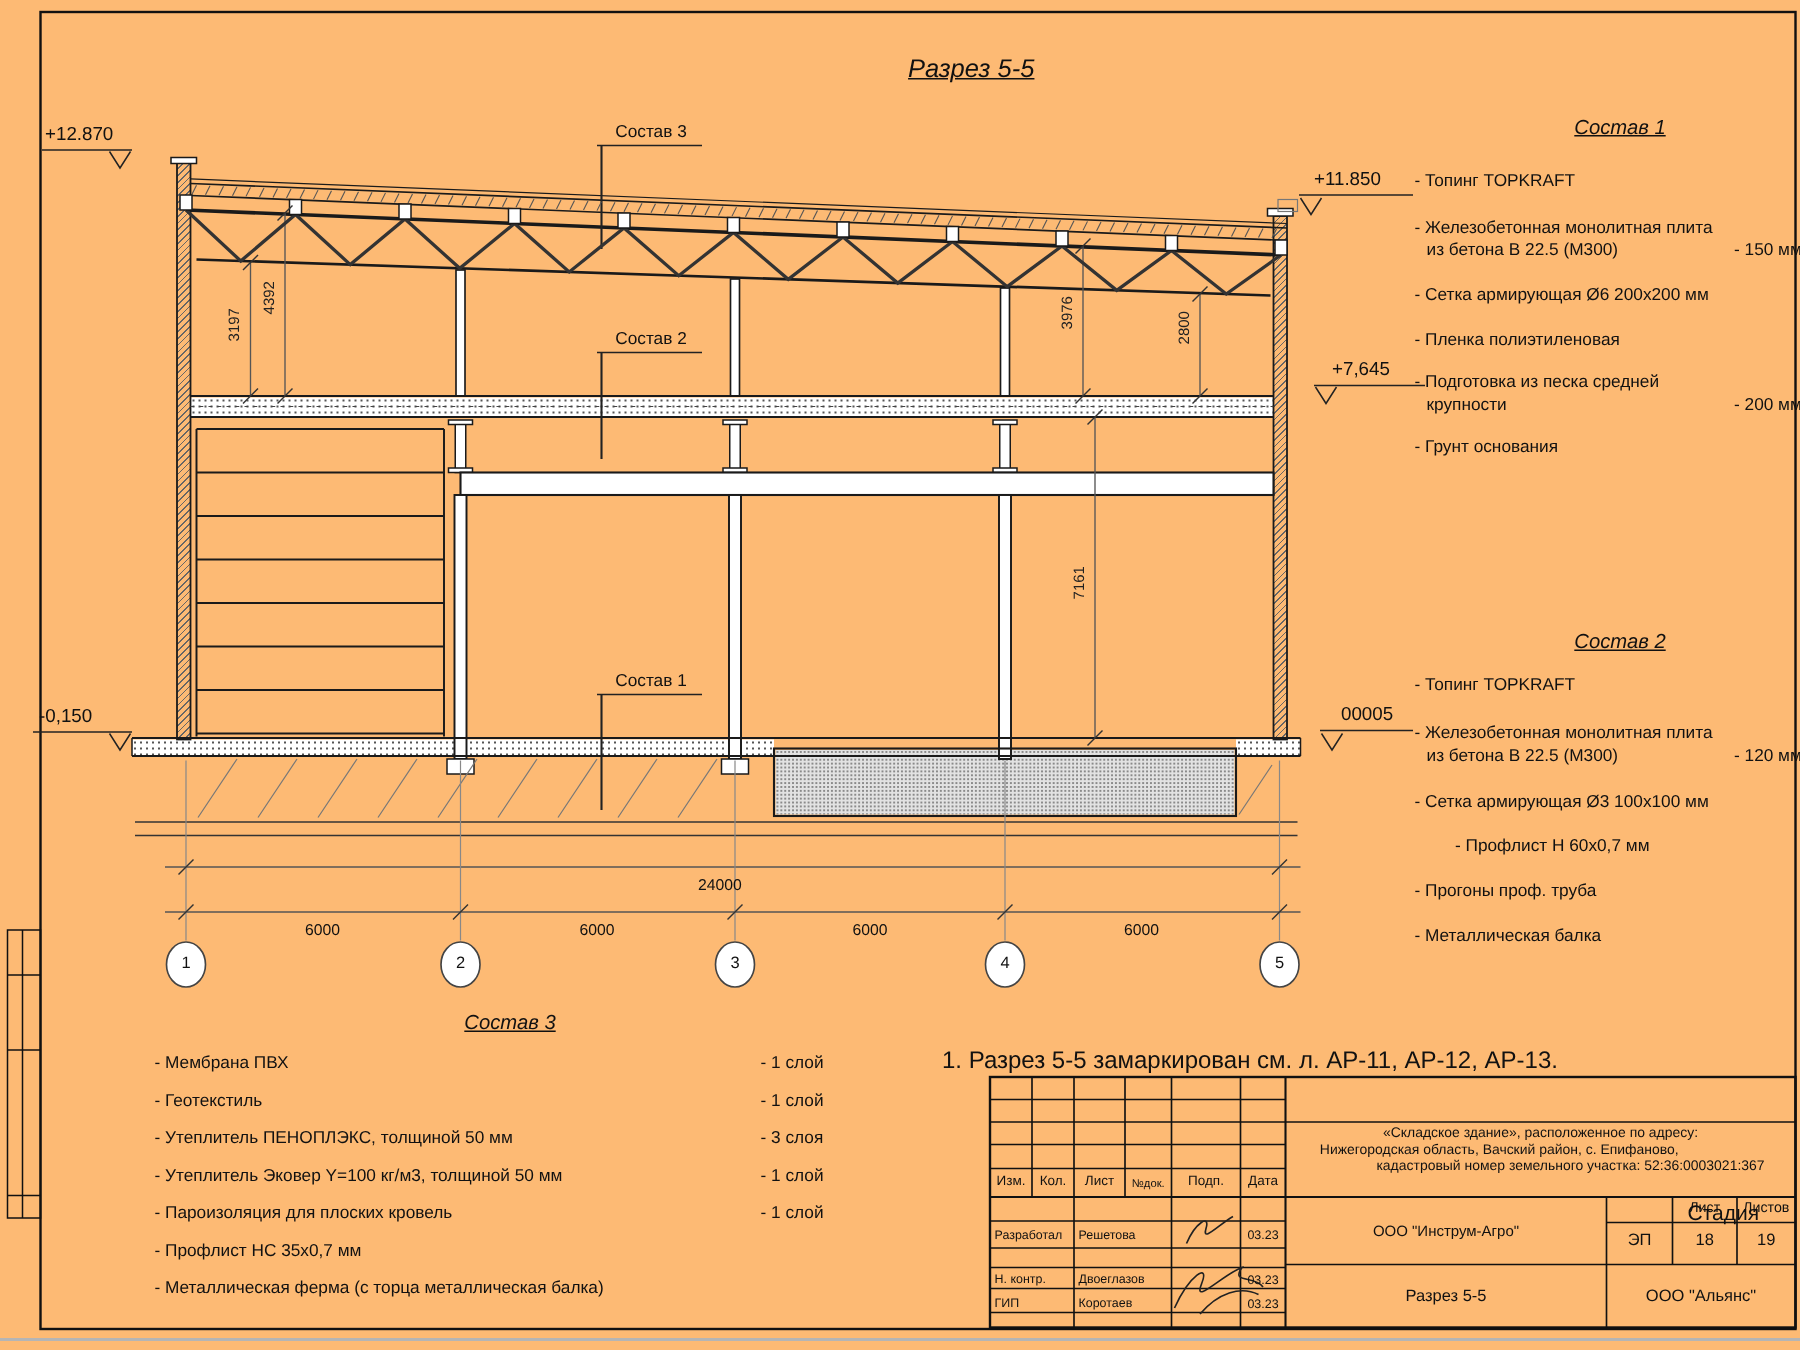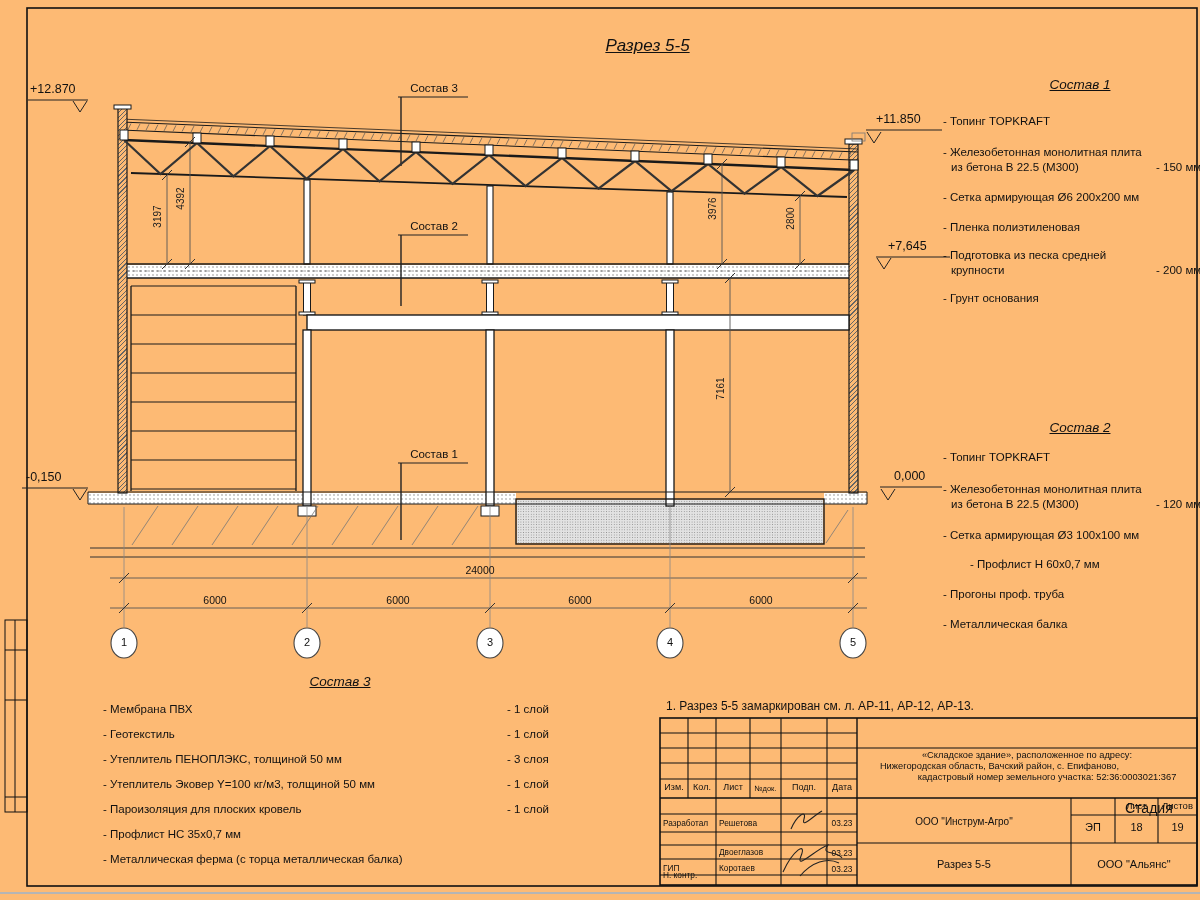--- a/index.html
+++ b/index.html
@@ -5,21 +5,21 @@
   html,body{margin:0;padding:0;background:#fff;}
   .sheet{position:relative;width:1200px;height:900px;background:#fdba74;overflow:hidden;
          font-family:"Liberation Sans",sans-serif;color:#111;}
   .t{position:absolute;white-space:nowrap;color:#111;}
   .li{font-size:11.5px;}
   .note{font-size:11.5px;}
   .ltitle{font-size:13.5px;font-style:italic;text-decoration:underline;text-align:center;}
   .main-title{font-size:17px;font-style:italic;text-decoration:underline;text-align:center;}
   .elev{font-size:12.5px;text-align:right;}
   .vdim{width:60px;text-align:center;font-size:10px;color:#222;transform:rotate(-90deg);}
-  .hdim{font-size:10.5px;text-align:center;}
+  .hdim{font-size:10.5px;text-align:center;margin-top:20px;}
   .bub{width:30px;text-align:center;font-size:11px;}
   .stamp{font-size:8.3px;}
   .stampc{text-align:center;}
   .hatchwall{position:absolute;background:
      repeating-linear-gradient(135deg,#666 0,#666 .8px,transparent .8px,transparent 3.2px);}
   .stipple{position:absolute;background-image:radial-gradient(#555 .6px,transparent .75px);
      background-size:4px 4px;background-color:#fff;}
   .dense{position:absolute;background-image:radial-gradient(#8a8a8a .6px,transparent .8px);
      background-size:2.6px 2.6px;background-color:#e2e2e2;}
   svg{position:absolute;left:0;top:0;}
@@ -317,21 +317,21 @@
       <polyline points="73,489 80,500 87,489" fill="none" stroke="#222" stroke-width="1"></polyline>
       <polyline points="881,489 888,500 895,489" fill="none" stroke="#222" stroke-width="1"></polyline>
     </svg>
 
   <div class="t main-title" style="left:560px;top:36px;width:175px;">Разрез 5-5</div>
 
   <div class="t elev" style="left:30px;top:82px;">+12.870</div>
   <div class="t elev" style="left:876px;top:112px;">+11.850</div>
   <div class="t elev" style="left:888px;top:239px;">+7,645</div>
   <div class="t elev" style="left:26px;top:470px;">-0,150</div>
-  <div class="t elev" style="left:894px;top:469px;">0,000</div>
+  <div class="t elev" style="left:894px;top:469px;">00005</div>
 
   <div class="t li" style="left:398px;top:82px;width:72px;text-align:center;">Состав 3</div>
   <div class="t li" style="left:398px;top:220px;width:72px;text-align:center;">Состав 2</div>
   <div class="t li" style="left:398px;top:448px;width:72px;text-align:center;">Состав 1</div>
 
   <div class="t vdim" style="left:127px;top:211px;">3197</div>
   <div class="t vdim" style="left:150px;top:193px;">4392</div>
   <div class="t vdim" style="left:682px;top:203px;">3976</div>
   <div class="t vdim" style="left:760px;top:213px;">2800</div>
   <div class="t vdim" style="left:690px;top:383px;">7161</div>
@@ -377,35 +377,35 @@
   <div class="t note" style="left:507px;top:728px;">- 1 слой</div>
   <div class="t li" style="left:103px;top:753px;">- Утеплитель ПЕНОПЛЭКС, толщиной 50 мм</div>
   <div class="t note" style="left:507px;top:753px;">- 3 слоя</div>
   <div class="t li" style="left:103px;top:778px;">- Утеплитель Эковер Y=100 кг/м3, толщиной 50 мм</div>
   <div class="t note" style="left:507px;top:778px;">- 1 слой</div>
   <div class="t li" style="left:103px;top:803px;">- Пароизоляция для плоских кровель</div>
   <div class="t note" style="left:507px;top:803px;">- 1 слой</div>
   <div class="t li" style="left:103px;top:828px;">- Профлист НС 35х0,7 мм</div>
   <div class="t li" style="left:103px;top:853px;">- Металлическая ферма (с торца металлическая балка)</div>
 
-  <div class="t" style="left:666px;top:699px;font-size:12px;">1. Разрез 5-5 замаркирован см. л. АР-11, АР-12, АР-13.</div>
+  <div class="t" style="left:628px;top:699px;font-size:16px;">1. Разрез 5-5 замаркирован см. л. АР-11, АР-12, АР-13.</div>
 
   <div class="t stampc" style="left:857px;top:750px;width:340px;font-size:9.3px;">«Складское здание», расположенное по адресу:</div>
   <div class="t stampc" style="left:857px;top:761px;width:285px;font-size:9.3px;">Нижегородская область, Вачский район, с. Епифаново,</div>
   <div class="t stampc" style="left:857px;top:772px;width:380px;font-size:9.3px;">кадастровый номер земельного участка: 52:36:0003021:367</div>
   <div class="t stampc" style="left:660px;top:782px;width:28px;font-size:9px;">Изм.</div>
   <div class="t stampc" style="left:688px;top:782px;width:28px;font-size:9px;">Кол.</div>
   <div class="t stampc" style="left:716px;top:782px;width:34px;font-size:9px;">Лист</div>
   <div class="t stampc" style="left:750px;top:784px;width:31px;font-size:7.5px;">№док.</div>
   <div class="t stampc" style="left:781px;top:782px;width:46px;font-size:9px;">Подп.</div>
   <div class="t stampc" style="left:827px;top:782px;width:30px;font-size:9px;">Дата</div>
   <div class="t stamp" style="left:663px;top:818px;">Разработал</div>
   <div class="t stamp" style="left:719px;top:818px;">Решетова</div>
   <div class="t stamp stampc" style="left:827px;top:818px;width:30px;">03.23</div>
-  <div class="t stamp" style="left:663px;top:870px;">Н. контр.</div>
+  <div class="t stamp" style="left:663px;top:847px;">Н. контр.</div>
   <div class="t stamp" style="left:719px;top:847px;">Двоеглазов</div>
   <div class="t stamp stampc" style="left:827px;top:848px;width:30px;">03.23</div>
   <div class="t stamp" style="left:663px;top:863px;">ГИП</div>
   <div class="t stamp" style="left:719px;top:863px;">Коротаев</div>
   <div class="t stamp stampc" style="left:827px;top:864px;width:30px;">03.23</div>
   <div class="t stampc" style="left:857px;top:816px;width:214px;font-size:10px;">ООО "Инструм-Агро"</div>
   <div class="t stampc" style="left:1125px;top:800px;width:44px;font-size:14px;">Стадия</div>
   <div class="t stampc" style="left:1115px;top:800px;width:43px;font-size:9.5px;">Лист</div>
   <div class="t stampc" style="left:1158px;top:800px;width:39px;font-size:9.5px;">Листов</div>
   <div class="t stampc" style="left:1071px;top:821px;width:44px;font-size:11px;">ЭП</div>

